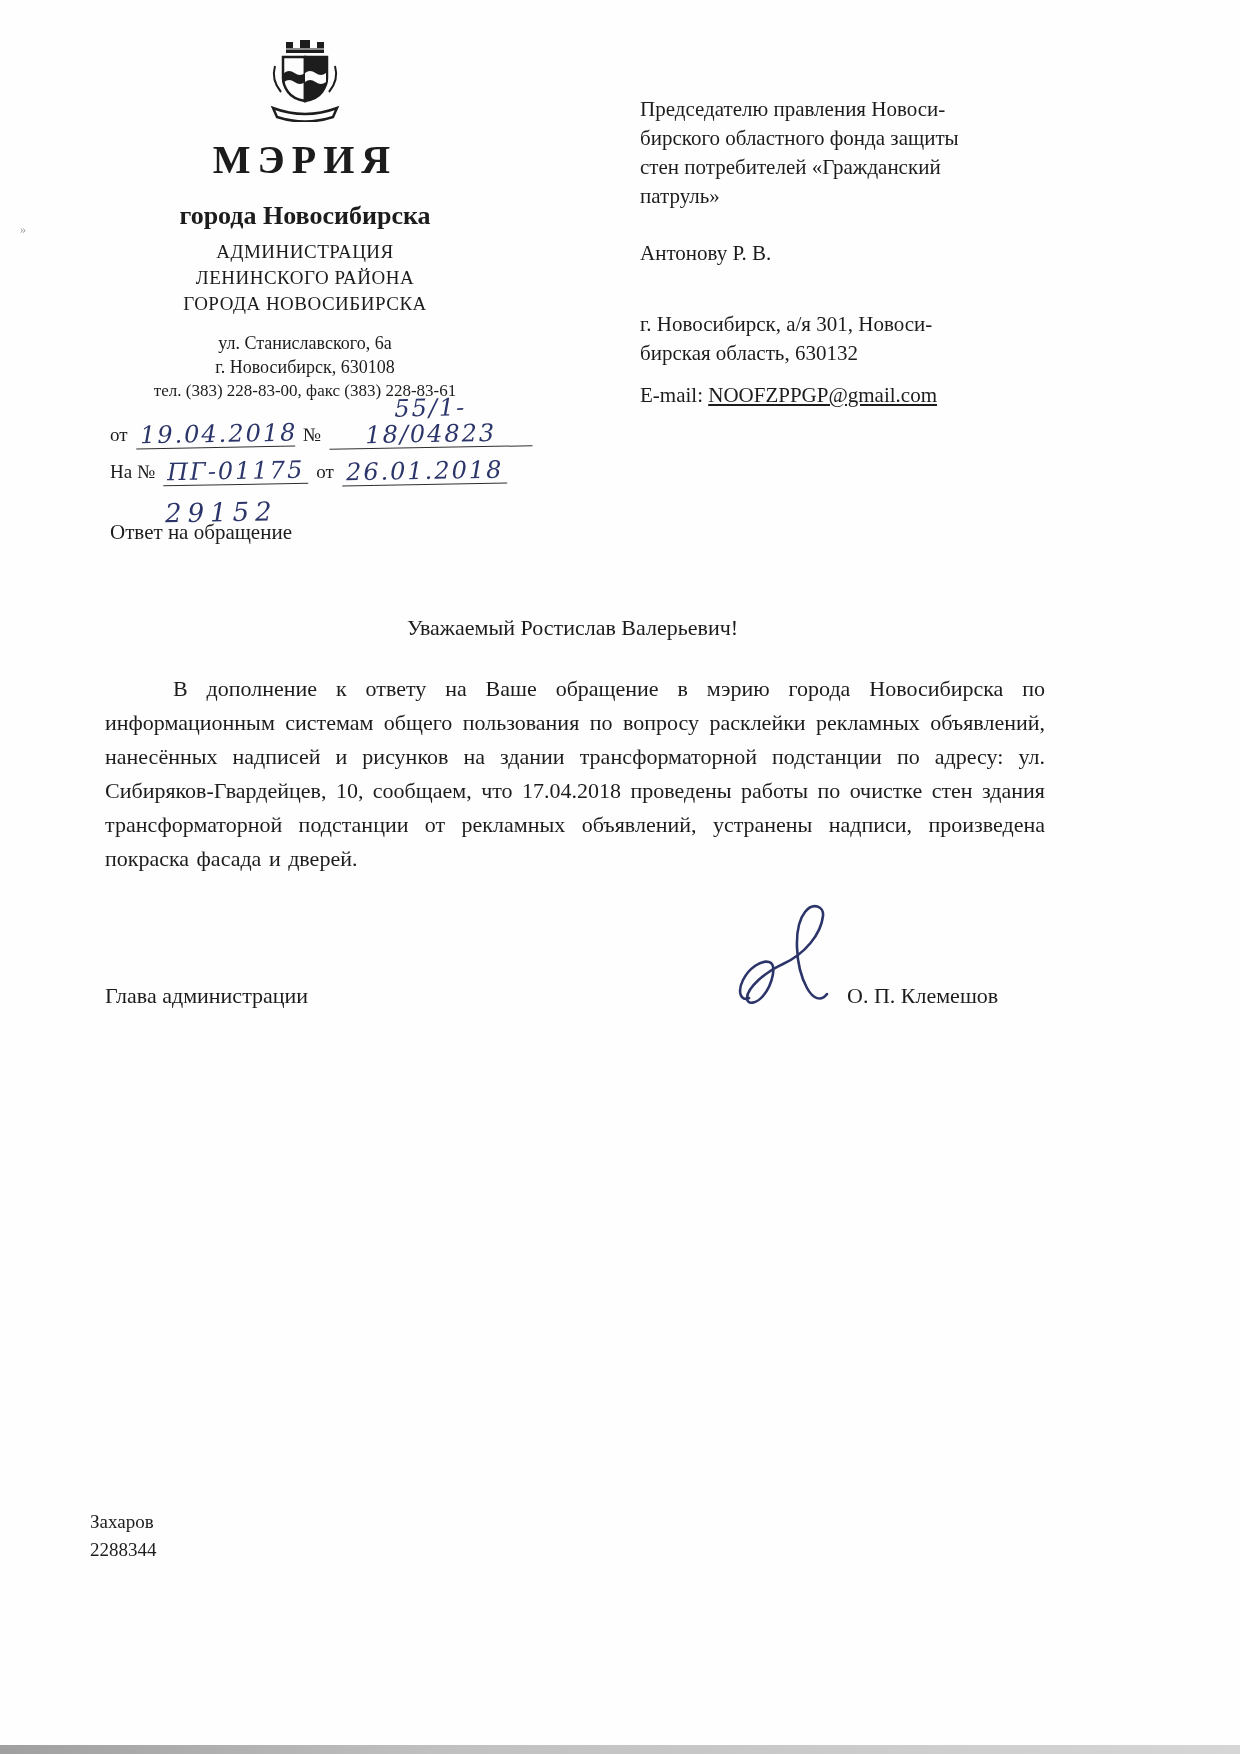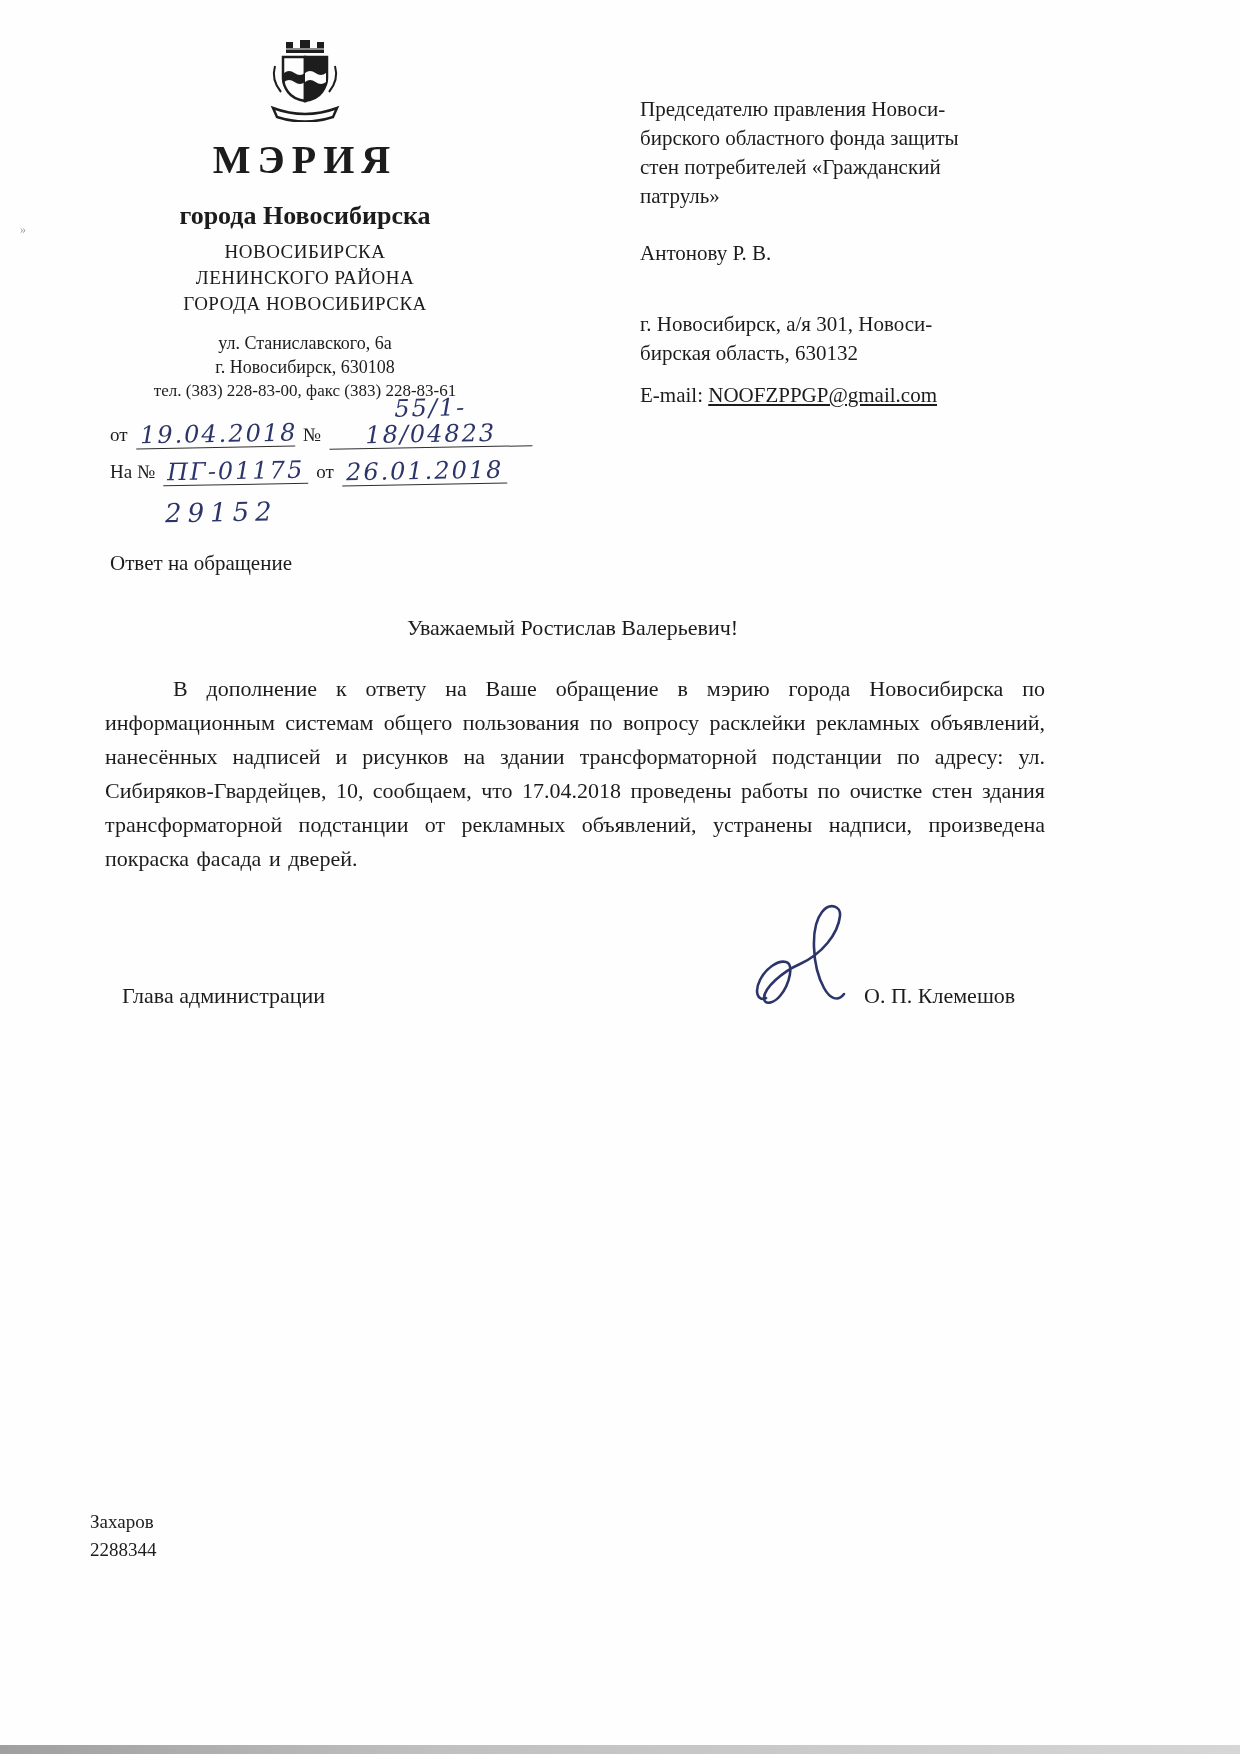--- a/index.html
+++ b/index.html
@@ -74,21 +74,20 @@
   .slot-num1  { min-width: 200px; }
   .slot-num2  { min-width: 145px; }
   .slot-date2 { min-width: 160px; }
   .reg-number { margin-left: 55px; font-size: 26px; letter-spacing: 6px; }
 
   .subject {
     position: absolute;
     left: 110px;
     top: 520px;
     font-size: 21px;
-    margin-top: 31px;
   }
 
   
   .addressee {
     position: absolute;
     left: 640px;
     top: 95px;
     width: 430px;
     font-size: 21px;
     line-height: 29px;
@@ -115,21 +114,21 @@
     font-size: 22px;
     line-height: 34px;
     text-align: justify;
     text-indent: 68px;
     word-spacing: 2px;
   }
 
   
   .signature-row {
     position: absolute;
-    left: 122px;
+    left: 105px;
     top: 955px;
     width: 940px;
     height: 100px;
   }
   .sig-title {
     position: absolute;
     left: 0;
     top: 28px;
     font-size: 22px;
   }
@@ -183,21 +182,21 @@
       <path d="M23 37 q5 -4 10.5 0 t10.5 0 v9 q-5 4 -10.5 0 t-10.5 0 z" fill="#1d1d1d"></path>
       <path d="M44 37 q5 -4 10.5 0 t10.5 0 v9 q-5 4 -10.5 0 t-10.5 0 z" fill="#fdfdfd"></path>
 
       <path d="M14 30 q-4 14 6 26" fill="none" stroke="#1d1d1d" stroke-width="2"></path>
       <path d="M74 30 q4 14 -6 26" fill="none" stroke="#1d1d1d" stroke-width="2"></path>
 
       <path d="M12 72 q32 12 64 0 l-4 9 q-28 9 -56 0 z" fill="none" stroke="#1d1d1d" stroke-width="2.5"></path>
     </svg>
     <div class="org-line1">МЭРИЯ</div>
     <div class="org-line2">города Новосибирска</div>
-    <div class="dept-line">НОВОСИБИРСКА</div>
+    <div class="dept-line">АДМИНИСТРАЦИЯ</div>
     <div class="dept-line">ЛЕНИНСКОГО РАЙОНА</div>
     <div class="dept-line">ГОРОДА НОВОСИБИРСКА</div>
     <div class="addr-block">
       <div class="addr-line">ул. Станиславского, 6а</div>
       <div class="addr-line">г. Новосибирск, 630108</div>
       <div class="phone-line">тел. (383) 228-83-00, факс (383) 228-83-61</div>
     </div>
   </div>
 
   <div class="ref-block">

